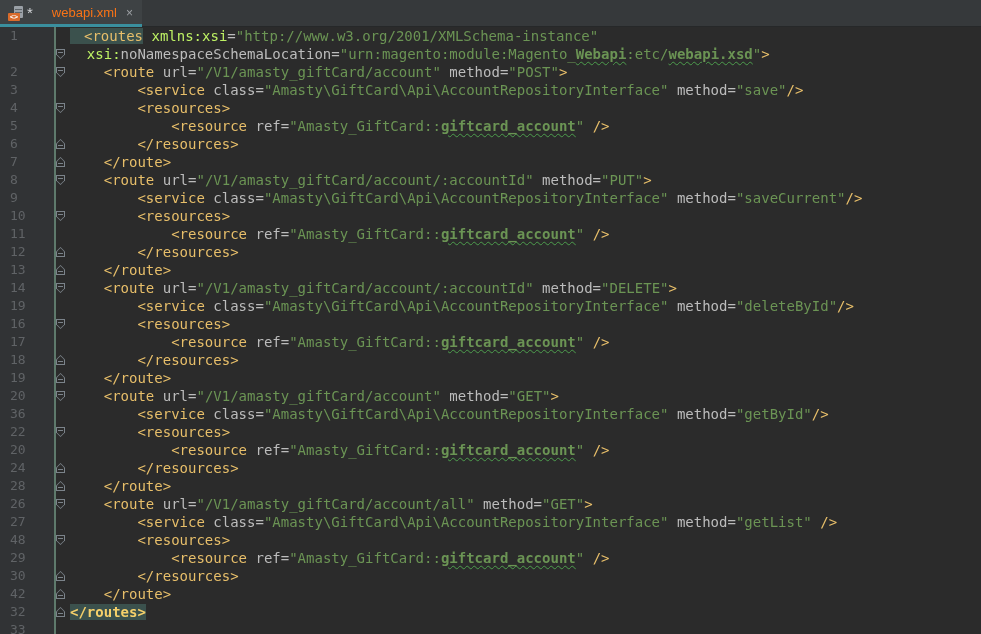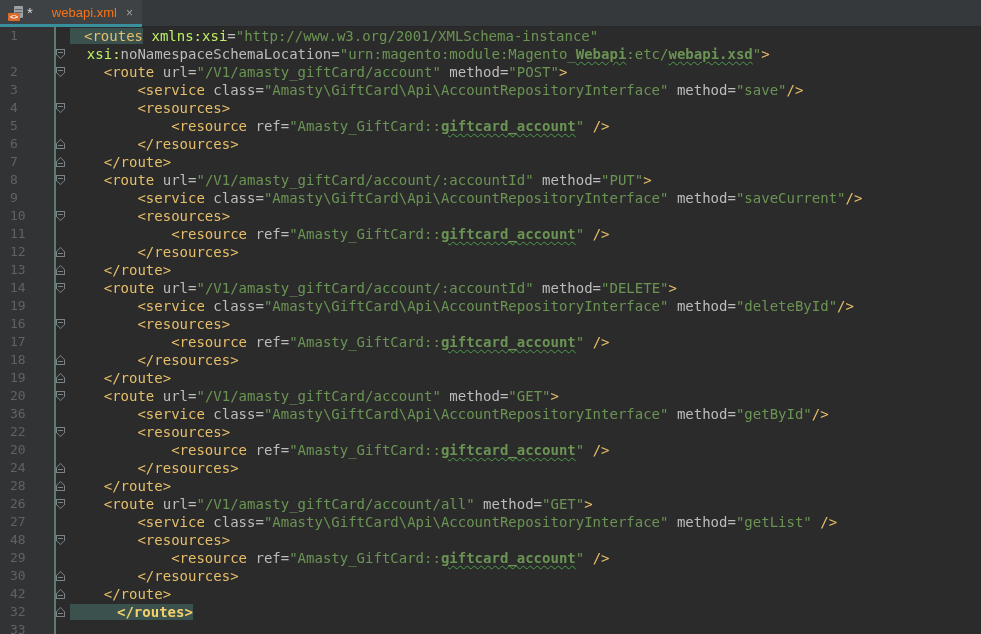--- a/index.html
+++ b/index.html
@@ -28,21 +28,21 @@
   .code{white-space:pre;font:14px "DejaVu Sans Mono",monospace;line-height:18px;color:#a9b7c6;padding-left:2px;}
 
   
   .tk-p{color:#a9b7c6;}
   .tk-t{color:#e8bf6a;}
   .tk-a{color:#bcbcbc;}
   .tk-n{color:#bef264;}
   .tk-s{color:#6b9454;}
   .tk-w{color:#6b9454;text-decoration:underline wavy #4d9d4d;text-decoration-thickness:1px;text-underline-offset:2px;font-weight:bold;}
   .tk-h{color:#e8bf6a;background:#3b514d;padding-left:14px;}
-  .tk-H{color:#f5d06a;background:#3b514d;font-weight:bold;padding-left:47px;}
+  .tk-H{color:#f5d06a;background:#3b514d;font-weight:bold;}
 
   
   .fold-mark{position:absolute;left:2px;top:4px;width:9px;height:10px;cursor:pointer;}
   .fm-out{position:absolute;inset:0;background:#7b838a;}
   .fm-in{position:absolute;inset:1px;background:#2b2b2b;}
   .down .fm-out{clip-path:polygon(0 0,100% 0,100% 55%,50% 100%,0 55%);}
   .down .fm-in{clip-path:polygon(0 0,100% 0,100% 55%,50% 100%,0 55%);}
   .up .fm-out{clip-path:polygon(50% 0,100% 45%,100% 100%,0 100%,0 45%);}
   .up .fm-in{clip-path:polygon(50% 0,100% 45%,100% 100%,0 100%,0 45%);}
   .fm-dash{position:absolute;left:2px;right:2px;height:1px;background:#7b838a;}

